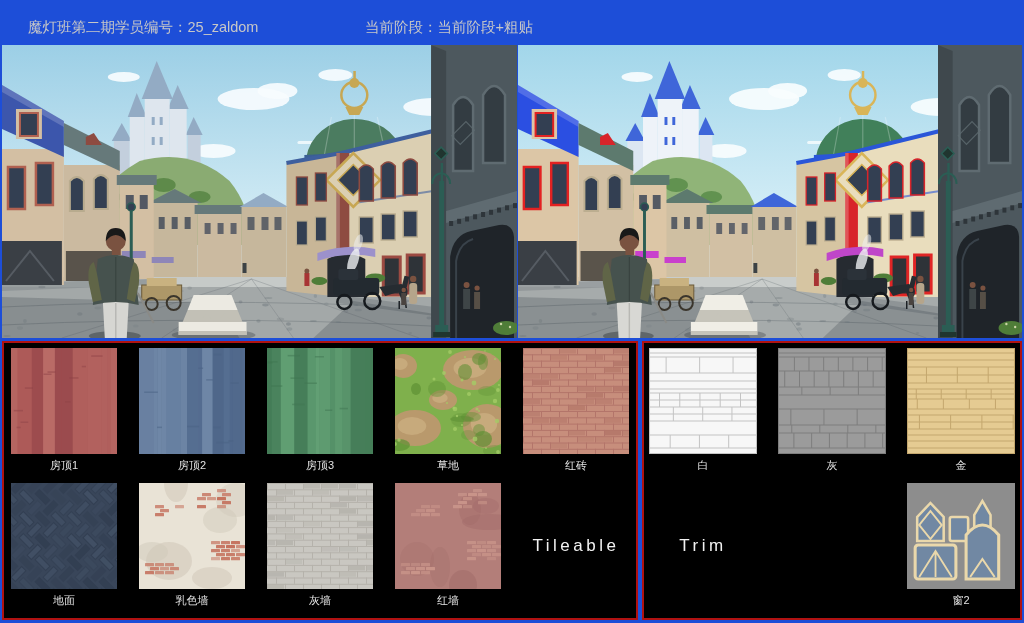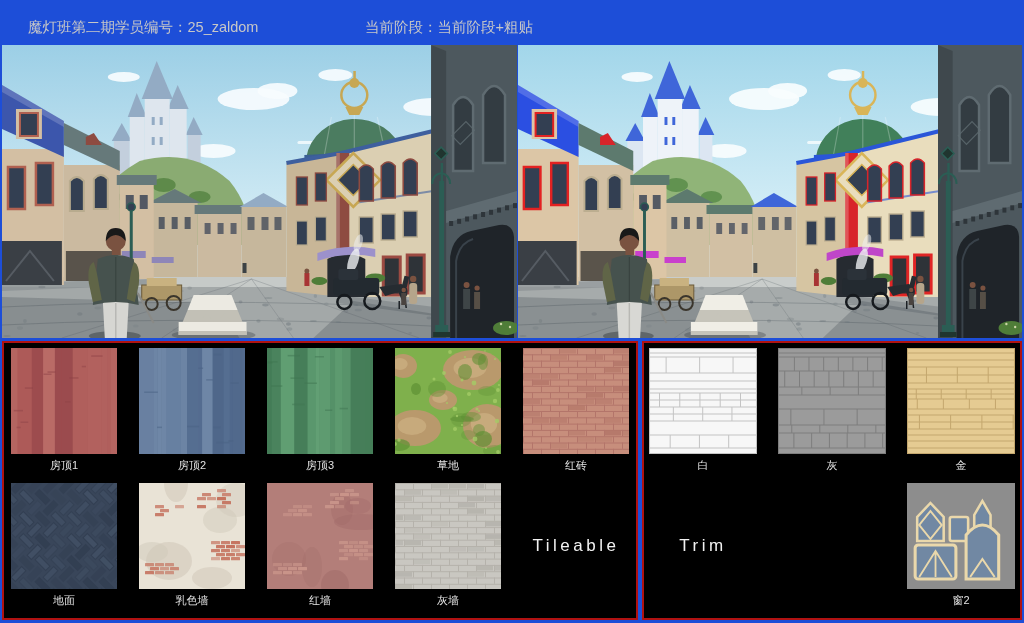--- a/index.html
+++ b/index.html
@@ -1043,73 +1043,20 @@
                 <rect x="72" y="74" width="9" height="3.2" rx="0.5" fill="#c4705c" opacity="0.50"></rect>
                 <rect x="82" y="74" width="9" height="3.2" rx="0.5" fill="#c4705c" opacity="0.90"></rect>
                 <rect x="92" y="74" width="9" height="3.2" rx="0.5" fill="#c4705c" opacity="0.83"></rect>
               </svg>
             </div>
           <figcaption class="cap">乳色墙</figcaption>
         </figure>
         <figure class="cell">
           <div class="sw">
               <svg viewBox="0 0 106 106" preserveAspectRatio="none">
-                <rect width="106" height="106" fill="#b37e79"></rect>
-                <ellipse cx="94" cy="39" rx="27" ry="8" fill="#a06a68" opacity="0.43"></ellipse>
-                <ellipse cx="22" cy="76" rx="17" ry="17" fill="#a06a68" opacity="0.25"></ellipse>
-                <ellipse cx="75" cy="26" rx="11" ry="16" fill="#a06a68" opacity="0.37"></ellipse>
-                <ellipse cx="91" cy="23" rx="13" ry="8" fill="#a06a68" opacity="0.36"></ellipse>
-                <ellipse cx="68" cy="102" rx="14" ry="15" fill="#a06a68" opacity="0.49"></ellipse>
-                <ellipse cx="45" cy="84" rx="10" ry="20" fill="#a06a68" opacity="0.27"></ellipse>
-                <rect x="26" y="22" width="9" height="3.2" rx="0.5" fill="#c9958a" opacity="0.59"></rect>
-                <rect x="36" y="22" width="9" height="3.2" rx="0.5" fill="#c9958a" opacity="0.58"></rect>
-                <rect x="21" y="26" width="9" height="3.2" rx="0.5" fill="#c9958a" opacity="0.62"></rect>
-                <rect x="31" y="26" width="9" height="3.2" rx="0.5" fill="#c9958a" opacity="0.84"></rect>
-                <rect x="16" y="30" width="9" height="3.2" rx="0.5" fill="#c9958a" opacity="0.62"></rect>
-                <rect x="26" y="30" width="9" height="3.2" rx="0.5" fill="#c9958a" opacity="0.83"></rect>
-                <rect x="36" y="30" width="9" height="3.2" rx="0.5" fill="#c9958a" opacity="0.71"></rect>
-                <rect x="78" y="6" width="9" height="3.2" rx="0.5" fill="#c9958a" opacity="0.72"></rect>
-                <rect x="63" y="10" width="9" height="3.2" rx="0.5" fill="#c9958a" opacity="0.73"></rect>
-                <rect x="73" y="10" width="9" height="3.2" rx="0.5" fill="#c9958a" opacity="0.99"></rect>
-                <rect x="83" y="10" width="9" height="3.2" rx="0.5" fill="#c9958a" opacity="0.91"></rect>
-                <rect x="68" y="14" width="9" height="3.2" rx="0.5" fill="#c9958a" opacity="0.75"></rect>
-                <rect x="63" y="18" width="9" height="3.2" rx="0.5" fill="#c9958a" opacity="0.95"></rect>
-                <rect x="83" y="18" width="9" height="3.2" rx="0.5" fill="#c9958a" opacity="0.61"></rect>
-                <rect x="58" y="22" width="9" height="3.2" rx="0.5" fill="#c9958a" opacity="0.91"></rect>
-                <rect x="68" y="22" width="9" height="3.2" rx="0.5" fill="#c9958a" opacity="0.54"></rect>
-                <rect x="6" y="80" width="9" height="3.2" rx="0.5" fill="#c9958a" opacity="0.58"></rect>
-                <rect x="16" y="80" width="9" height="3.2" rx="0.5" fill="#c9958a" opacity="0.55"></rect>
-                <rect x="26" y="80" width="9" height="3.2" rx="0.5" fill="#c9958a" opacity="0.74"></rect>
-                <rect x="11" y="84" width="9" height="3.2" rx="0.5" fill="#c9958a" opacity="0.79"></rect>
-                <rect x="21" y="84" width="9" height="3.2" rx="0.5" fill="#c9958a" opacity="0.93"></rect>
-                <rect x="31" y="84" width="9" height="3.2" rx="0.5" fill="#c9958a" opacity="0.99"></rect>
-                <rect x="6" y="88" width="9" height="3.2" rx="0.5" fill="#c9958a" opacity="0.80"></rect>
-                <rect x="16" y="88" width="9" height="3.2" rx="0.5" fill="#c9958a" opacity="0.98"></rect>
-                <rect x="26" y="88" width="9" height="3.2" rx="0.5" fill="#c9958a" opacity="0.69"></rect>
-                <rect x="72" y="58" width="9" height="3.2" rx="0.5" fill="#c9958a" opacity="0.82"></rect>
-                <rect x="82" y="58" width="9" height="3.2" rx="0.5" fill="#c9958a" opacity="0.57"></rect>
-                <rect x="92" y="58" width="9" height="3.2" rx="0.5" fill="#c9958a" opacity="0.80"></rect>
-                <rect x="77" y="62" width="9" height="3.2" rx="0.5" fill="#c9958a" opacity="0.75"></rect>
-                <rect x="87" y="62" width="9" height="3.2" rx="0.5" fill="#c9958a" opacity="0.59"></rect>
-                <rect x="97" y="62" width="9" height="3.2" rx="0.5" fill="#c9958a" opacity="0.64"></rect>
-                <rect x="72" y="66" width="9" height="3.2" rx="0.5" fill="#c9958a" opacity="0.73"></rect>
-                <rect x="82" y="66" width="9" height="3.2" rx="0.5" fill="#c9958a" opacity="0.95"></rect>
-                <rect x="92" y="66" width="9" height="3.2" rx="0.5" fill="#c9958a" opacity="0.72"></rect>
-                <rect x="77" y="70" width="9" height="3.2" rx="0.5" fill="#c9958a" opacity="0.52"></rect>
-                <rect x="87" y="70" width="9" height="3.2" rx="0.5" fill="#c9958a" opacity="0.80"></rect>
-                <rect x="97" y="70" width="9" height="3.2" rx="0.5" fill="#c9958a" opacity="0.71"></rect>
-                <rect x="72" y="74" width="9" height="3.2" rx="0.5" fill="#c9958a" opacity="0.89"></rect>
-                <rect x="92" y="74" width="9" height="3.2" rx="0.5" fill="#c9958a" opacity="0.52"></rect>
-              </svg>
-            </div>
-          <figcaption class="cap">红墙</figcaption>
-        </figure>
-        <figure class="cell">
-          <div class="sw">
-              <svg viewBox="0 0 106 106" preserveAspectRatio="none">
                 <rect width="106" height="106" fill="#c9c7c1"></rect>
                 <rect x="0" y="0.0" width="106" height="1" fill="#b5b2ab"></rect>
                 <rect x="-18" y="0.0" width="1" height="6.3" fill="#b5b2ab"></rect>
                 <rect x="-17" y="1.0" width="16" height="4.5" fill="#a9a7a0" opacity="0.30"></rect>
                 <rect x="0" y="0.0" width="1" height="6.3" fill="#b5b2ab"></rect>
                 <rect x="18" y="0.0" width="1" height="6.3" fill="#b5b2ab"></rect>
                 <rect x="36" y="0.0" width="1" height="6.3" fill="#b5b2ab"></rect>
                 <rect x="37" y="1.0" width="16" height="4.5" fill="#a9a7a0" opacity="0.47"></rect>
                 <rect x="54" y="0.0" width="1" height="6.3" fill="#b5b2ab"></rect>
                 <rect x="55" y="1.0" width="16" height="4.5" fill="#a9a7a0" opacity="0.50"></rect>
@@ -1268,20 +1215,73 @@
                 <rect x="1" y="101.8" width="16" height="4.5" fill="#a9a7a0" opacity="0.46"></rect>
                 <rect x="18" y="100.8" width="1" height="6.3" fill="#b5b2ab"></rect>
                 <rect x="36" y="100.8" width="1" height="6.3" fill="#b5b2ab"></rect>
                 <rect x="54" y="100.8" width="1" height="6.3" fill="#b5b2ab"></rect>
                 <rect x="72" y="100.8" width="1" height="6.3" fill="#b5b2ab"></rect>
                 <rect x="90" y="100.8" width="1" height="6.3" fill="#b5b2ab"></rect>
               </svg>
             </div>
           <figcaption class="cap">灰墙</figcaption>
         </figure>
+        <figure class="cell">
+          <div class="sw">
+              <svg viewBox="0 0 106 106" preserveAspectRatio="none">
+                <rect width="106" height="106" fill="#b37e79"></rect>
+                <ellipse cx="94" cy="39" rx="27" ry="8" fill="#a06a68" opacity="0.43"></ellipse>
+                <ellipse cx="22" cy="76" rx="17" ry="17" fill="#a06a68" opacity="0.25"></ellipse>
+                <ellipse cx="75" cy="26" rx="11" ry="16" fill="#a06a68" opacity="0.37"></ellipse>
+                <ellipse cx="91" cy="23" rx="13" ry="8" fill="#a06a68" opacity="0.36"></ellipse>
+                <ellipse cx="68" cy="102" rx="14" ry="15" fill="#a06a68" opacity="0.49"></ellipse>
+                <ellipse cx="45" cy="84" rx="10" ry="20" fill="#a06a68" opacity="0.27"></ellipse>
+                <rect x="26" y="22" width="9" height="3.2" rx="0.5" fill="#c9958a" opacity="0.59"></rect>
+                <rect x="36" y="22" width="9" height="3.2" rx="0.5" fill="#c9958a" opacity="0.58"></rect>
+                <rect x="21" y="26" width="9" height="3.2" rx="0.5" fill="#c9958a" opacity="0.62"></rect>
+                <rect x="31" y="26" width="9" height="3.2" rx="0.5" fill="#c9958a" opacity="0.84"></rect>
+                <rect x="16" y="30" width="9" height="3.2" rx="0.5" fill="#c9958a" opacity="0.62"></rect>
+                <rect x="26" y="30" width="9" height="3.2" rx="0.5" fill="#c9958a" opacity="0.83"></rect>
+                <rect x="36" y="30" width="9" height="3.2" rx="0.5" fill="#c9958a" opacity="0.71"></rect>
+                <rect x="78" y="6" width="9" height="3.2" rx="0.5" fill="#c9958a" opacity="0.72"></rect>
+                <rect x="63" y="10" width="9" height="3.2" rx="0.5" fill="#c9958a" opacity="0.73"></rect>
+                <rect x="73" y="10" width="9" height="3.2" rx="0.5" fill="#c9958a" opacity="0.99"></rect>
+                <rect x="83" y="10" width="9" height="3.2" rx="0.5" fill="#c9958a" opacity="0.91"></rect>
+                <rect x="68" y="14" width="9" height="3.2" rx="0.5" fill="#c9958a" opacity="0.75"></rect>
+                <rect x="63" y="18" width="9" height="3.2" rx="0.5" fill="#c9958a" opacity="0.95"></rect>
+                <rect x="83" y="18" width="9" height="3.2" rx="0.5" fill="#c9958a" opacity="0.61"></rect>
+                <rect x="58" y="22" width="9" height="3.2" rx="0.5" fill="#c9958a" opacity="0.91"></rect>
+                <rect x="68" y="22" width="9" height="3.2" rx="0.5" fill="#c9958a" opacity="0.54"></rect>
+                <rect x="6" y="80" width="9" height="3.2" rx="0.5" fill="#c9958a" opacity="0.58"></rect>
+                <rect x="16" y="80" width="9" height="3.2" rx="0.5" fill="#c9958a" opacity="0.55"></rect>
+                <rect x="26" y="80" width="9" height="3.2" rx="0.5" fill="#c9958a" opacity="0.74"></rect>
+                <rect x="11" y="84" width="9" height="3.2" rx="0.5" fill="#c9958a" opacity="0.79"></rect>
+                <rect x="21" y="84" width="9" height="3.2" rx="0.5" fill="#c9958a" opacity="0.93"></rect>
+                <rect x="31" y="84" width="9" height="3.2" rx="0.5" fill="#c9958a" opacity="0.99"></rect>
+                <rect x="6" y="88" width="9" height="3.2" rx="0.5" fill="#c9958a" opacity="0.80"></rect>
+                <rect x="16" y="88" width="9" height="3.2" rx="0.5" fill="#c9958a" opacity="0.98"></rect>
+                <rect x="26" y="88" width="9" height="3.2" rx="0.5" fill="#c9958a" opacity="0.69"></rect>
+                <rect x="72" y="58" width="9" height="3.2" rx="0.5" fill="#c9958a" opacity="0.82"></rect>
+                <rect x="82" y="58" width="9" height="3.2" rx="0.5" fill="#c9958a" opacity="0.57"></rect>
+                <rect x="92" y="58" width="9" height="3.2" rx="0.5" fill="#c9958a" opacity="0.80"></rect>
+                <rect x="77" y="62" width="9" height="3.2" rx="0.5" fill="#c9958a" opacity="0.75"></rect>
+                <rect x="87" y="62" width="9" height="3.2" rx="0.5" fill="#c9958a" opacity="0.59"></rect>
+                <rect x="97" y="62" width="9" height="3.2" rx="0.5" fill="#c9958a" opacity="0.64"></rect>
+                <rect x="72" y="66" width="9" height="3.2" rx="0.5" fill="#c9958a" opacity="0.73"></rect>
+                <rect x="82" y="66" width="9" height="3.2" rx="0.5" fill="#c9958a" opacity="0.95"></rect>
+                <rect x="92" y="66" width="9" height="3.2" rx="0.5" fill="#c9958a" opacity="0.72"></rect>
+                <rect x="77" y="70" width="9" height="3.2" rx="0.5" fill="#c9958a" opacity="0.52"></rect>
+                <rect x="87" y="70" width="9" height="3.2" rx="0.5" fill="#c9958a" opacity="0.80"></rect>
+                <rect x="97" y="70" width="9" height="3.2" rx="0.5" fill="#c9958a" opacity="0.71"></rect>
+                <rect x="72" y="74" width="9" height="3.2" rx="0.5" fill="#c9958a" opacity="0.89"></rect>
+                <rect x="92" y="74" width="9" height="3.2" rx="0.5" fill="#c9958a" opacity="0.52"></rect>
+              </svg>
+            </div>
+          <figcaption class="cap">红墙</figcaption>
+        </figure>
         <div class="cell title-cell">
           <span class="big-label">Tileable</span>
         </div>
       </div>
     </section>
 
     <section class="panel panel-trim" style="border-color: rgb(176, 18, 18);">
       <div class="srow">
         <figure class="cell">
           <div class="sw">

